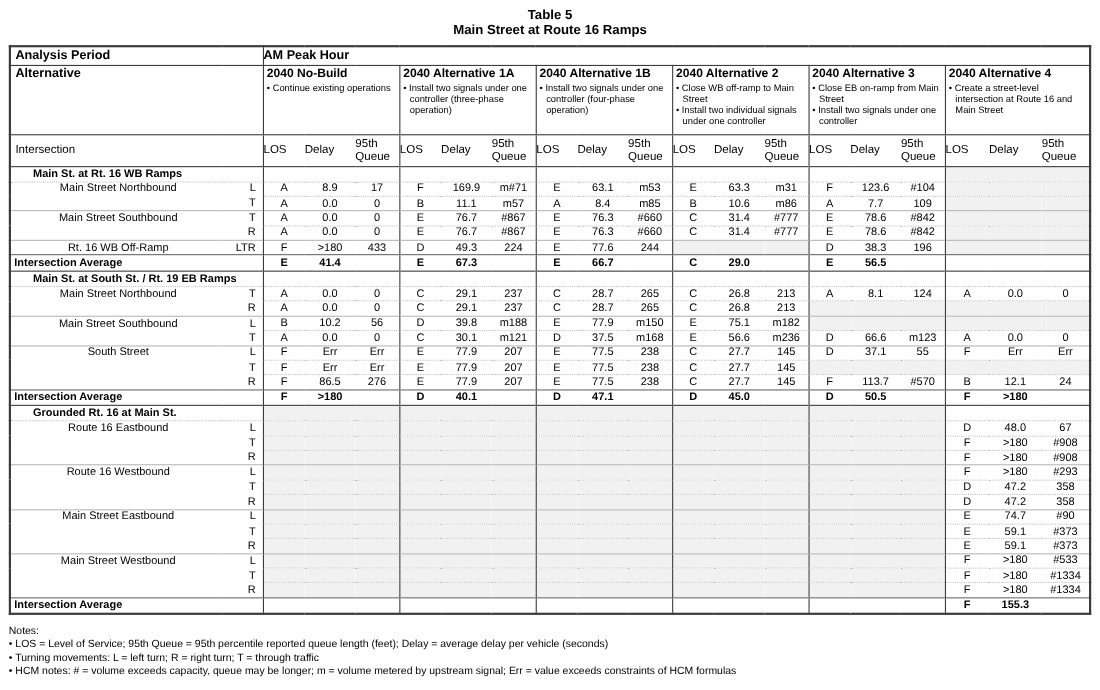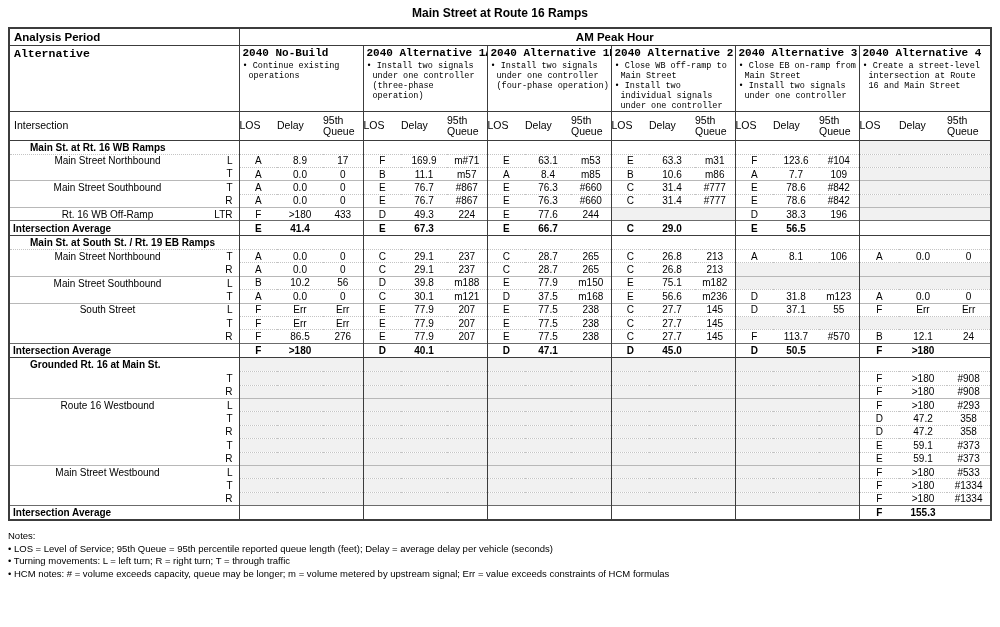--- a/index.html
+++ b/index.html
@@ -10,22 +10,22 @@
   }
   .title-block { text-align:center; padding-top:6px; font-weight:bold; font-size:12px; line-height:14px; }
   table.cap {
     border-collapse:collapse; table-layout:fixed; width:982px;
     margin:7px 0 0 8px; border:2px solid var(--major);
   }
   td { padding:0; overflow:hidden; white-space:nowrap; }
   
   .r-period td { height:17px; border-bottom:1px solid var(--major); }
   .period-label { font-weight:bold; font-size:11.5px; padding-left:4px; }
-  .period-value { font-weight:bold; font-size:11.5px; text-align:center;margin-left:44px; }
-  .r-alt td { vertical-align:top; border-bottom:1px solid var(--major); height:63px;font-family:Liberation Mono, monospace; }
+  .period-value { font-weight:bold; font-size:11.5px; text-align:left;margin-left:44px; }
+  .r-alt td { vertical-align:top; border-bottom:1px solid var(--major); height:63px; }
   .alt-label { font-weight:bold; font-size:11.5px; padding-left:4px; padding-top:1px; }
   .alt-name { font-weight:bold; font-size:11px; line-height:13px; padding:1px 1px 1px 3px; white-space:nowrap; }
   .alt-bullet { font-size:8.5px; line-height:10px; padding-left:9px; text-indent:-6px; padding-right:1px; white-space:normal; }
   .r-sub td { height:29px; vertical-align:middle; text-align:left; font-weight:normal; font-size:10.5px; line-height:11px; white-space:normal; }
   .sub-label { text-align:left; padding-left:4px; font-size:11.5px; white-space:nowrap; }
   .group-left { border-left:1px solid var(--major); }
   
   .section-row td { border-top:1px solid var(--major); height:14px; }
   .section-name { font-weight:bold; font-size:10px; padding-left:20px; }
   tr.data-row td { height:13.4px; font-size:10px; }
@@ -38,20 +38,21 @@
   tr.cont-row td.d { border-top:1px dotted var(--dot); }
   tr.avg-row td { border-top:1px solid var(--avgline); height:14.5px; font-weight:bold; font-size:10px; }
   .avg-label { padding-left:3px; font-size:10.5px; }
   
   .notes { margin:9px 0 0 8px; font-size:9.5px; line-height:12.5px; }
 </style>
 </head>
 <body>
 
 <div class="title-block">
+  <div>Table 5</div>
   <div>Main Street at Route 16 Ramps</div>
 </div>
 
 <table class="cap">
   <colgroup>
     <col style="width:193px">
       <col style="width:37px">
     <col style="width:38px">
       <col style="width:46px">
       <col style="width:40px">
@@ -287,21 +288,21 @@
         <td class="d">29.1</td>
         <td class="d">237</td>
         <td class="d group-left">C</td>
         <td class="d">28.7</td>
         <td class="d">265</td>
         <td class="d group-left">C</td>
         <td class="d">26.8</td>
         <td class="d">213</td>
         <td class="d group-left">A</td>
         <td class="d">8.1</td>
-        <td class="d">106</td>
+        <td class="d">124</td>
         <td class="d group-left">A</td>
         <td class="d">0.0</td>
         <td class="d">0</td>
       </tr>
       <tr class="data-row cont-row">
         <td class="lab"></td>
         <td class="mv">R</td>
         <td class="d group-left">A</td>
         <td class="d">0.0</td>
         <td class="d">0</td>
@@ -352,21 +353,21 @@
         <td class="d group-left">C</td>
         <td class="d">30.1</td>
         <td class="d">m121</td>
         <td class="d group-left">D</td>
         <td class="d">37.5</td>
         <td class="d">m168</td>
         <td class="d group-left">E</td>
         <td class="d">56.6</td>
         <td class="d">m236</td>
         <td class="d group-left">D</td>
-        <td class="d">31.8</td>
+        <td class="d">66.6</td>
         <td class="d">m123</td>
         <td class="d group-left">A</td>
         <td class="d">0.0</td>
         <td class="d">0</td>
       </tr>
       <tr class="data-row group-start">
         <td class="lab">South Street</td>
         <td class="mv">L</td>
         <td class="d group-left">F</td>
         <td class="d">Err</td>
@@ -454,20 +455,42 @@
       </tr>
       <tr class="section-row">
         <td class="section-name" colspan="2">Grounded Rt. 16 at Main St.</td>
         <td class="group-left shaded" colspan="3"></td>
         <td class="group-left shaded" colspan="3"></td>
         <td class="group-left shaded" colspan="3"></td>
         <td class="group-left shaded" colspan="3"></td>
         <td class="group-left shaded" colspan="3"></td>
         <td class="group-left" colspan="3"></td>
       </tr>
+      <tr class="data-row first-row">
+        <td class="lab">Route 16 Eastbound</td>
+        <td class="mv">L</td>
+        <td class="d group-left shaded"></td>
+        <td class="d shaded"></td>
+        <td class="d shaded"></td>
+        <td class="d group-left shaded"></td>
+        <td class="d shaded"></td>
+        <td class="d shaded"></td>
+        <td class="d group-left shaded"></td>
+        <td class="d shaded"></td>
+        <td class="d shaded"></td>
+        <td class="d group-left shaded"></td>
+        <td class="d shaded"></td>
+        <td class="d shaded"></td>
+        <td class="d group-left shaded"></td>
+        <td class="d shaded"></td>
+        <td class="d shaded"></td>
+        <td class="d group-left">D</td>
+        <td class="d">48.0</td>
+        <td class="d">67</td>
+      </tr>
       <tr class="data-row cont-row">
         <td class="lab"></td>
         <td class="mv">T</td>
         <td class="d group-left shaded"></td>
         <td class="d shaded"></td>
         <td class="d shaded"></td>
         <td class="d group-left shaded"></td>
         <td class="d shaded"></td>
         <td class="d shaded"></td>
         <td class="d group-left shaded"></td>
@@ -563,20 +586,42 @@
         <td class="d shaded"></td>
         <td class="d group-left shaded"></td>
         <td class="d shaded"></td>
         <td class="d shaded"></td>
         <td class="d group-left shaded"></td>
         <td class="d shaded"></td>
         <td class="d shaded"></td>
         <td class="d group-left">D</td>
         <td class="d">47.2</td>
         <td class="d">358</td>
+      </tr>
+      <tr class="data-row group-start">
+        <td class="lab">Main Street Eastbound</td>
+        <td class="mv">L</td>
+        <td class="d group-left shaded"></td>
+        <td class="d shaded"></td>
+        <td class="d shaded"></td>
+        <td class="d group-left shaded"></td>
+        <td class="d shaded"></td>
+        <td class="d shaded"></td>
+        <td class="d group-left shaded"></td>
+        <td class="d shaded"></td>
+        <td class="d shaded"></td>
+        <td class="d group-left shaded"></td>
+        <td class="d shaded"></td>
+        <td class="d shaded"></td>
+        <td class="d group-left shaded"></td>
+        <td class="d shaded"></td>
+        <td class="d shaded"></td>
+        <td class="d group-left">E</td>
+        <td class="d">74.7</td>
+        <td class="d">#90</td>
       </tr>
       <tr class="data-row cont-row">
         <td class="lab"></td>
         <td class="mv">T</td>
         <td class="d group-left shaded"></td>
         <td class="d shaded"></td>
         <td class="d shaded"></td>
         <td class="d group-left shaded"></td>
         <td class="d shaded"></td>
         <td class="d shaded"></td>

